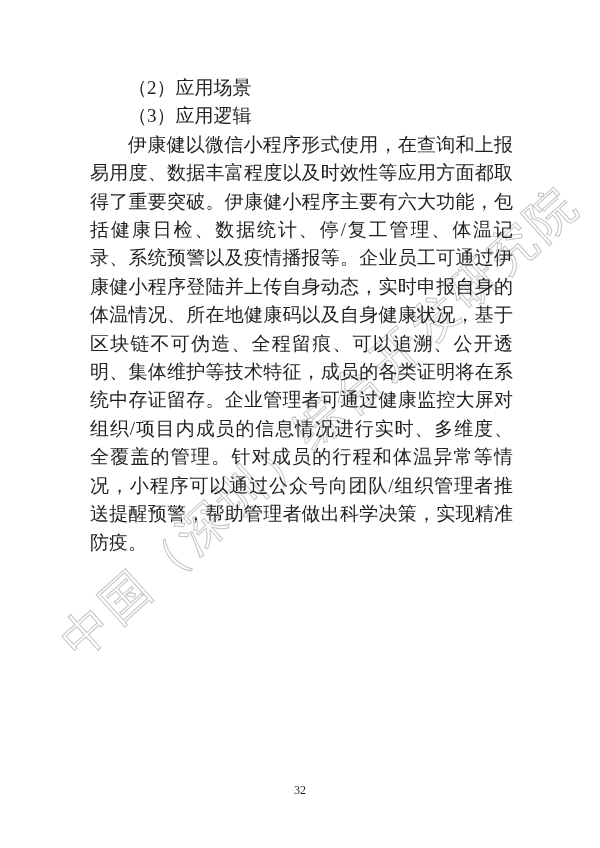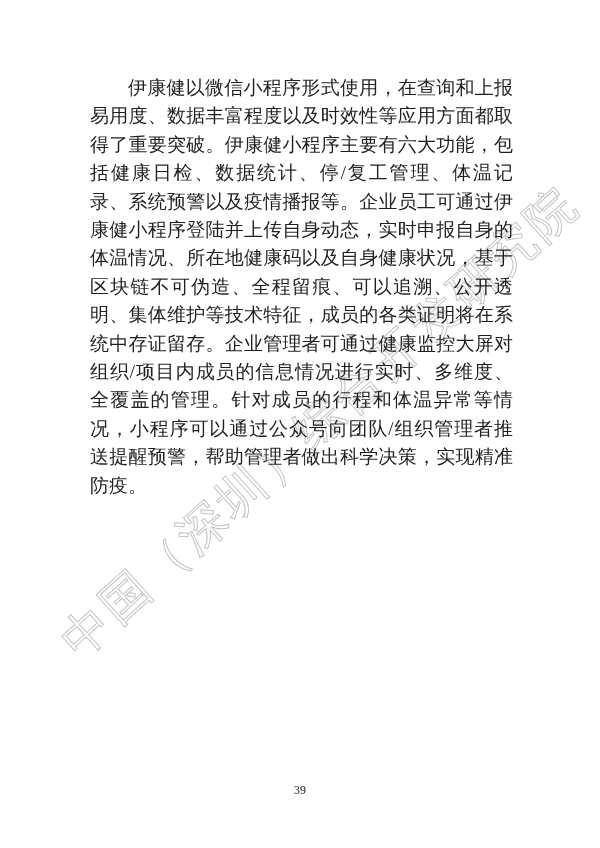--- a/index.html
+++ b/index.html
@@ -65,18 +65,20 @@
   }
 </style>
 </head>
 <body>
 
 <div class="page">
 
   <div class="watermark">中国（深圳）综合开发研究院</div>
 
   <div class="content">
+    <div class="heading">（2）应用场景</div>
+    <div class="heading">（3）应用逻辑</div>
     <div class="para">伊康健以微信小程序形式使用，在查询和上报易用度、数据丰富程度以及时效性等应用方面都取得了重要突破。伊康健小程序主要有六大功能，包括健康日检、数据统计、停/复工管理、体温记录、系统预警以及疫情播报等。企业员工可通过伊康健小程序登陆并上传自身动态，实时申报自身的体温情况、所在地健康码以及自身健康状况，基于区块链不可伪造、全程留痕、可以追溯、公开透明、集体维护等技术特征，成员的各类证明将在系统中存证留存。企业管理者可通过健康监控大屏对组织/项目内成员的信息情况进行实时、多维度、全覆盖的管理。针对成员的行程和体温异常等情况，小程序可以通过公众号向团队/组织管理者推送提醒预警，帮助管理者做出科学决策，实现精准防疫。</div>
   </div>
 
-  <div class="pageno">39</div>
+  <div class="pageno">32</div>
 
 </div>
 
 </body></html>

